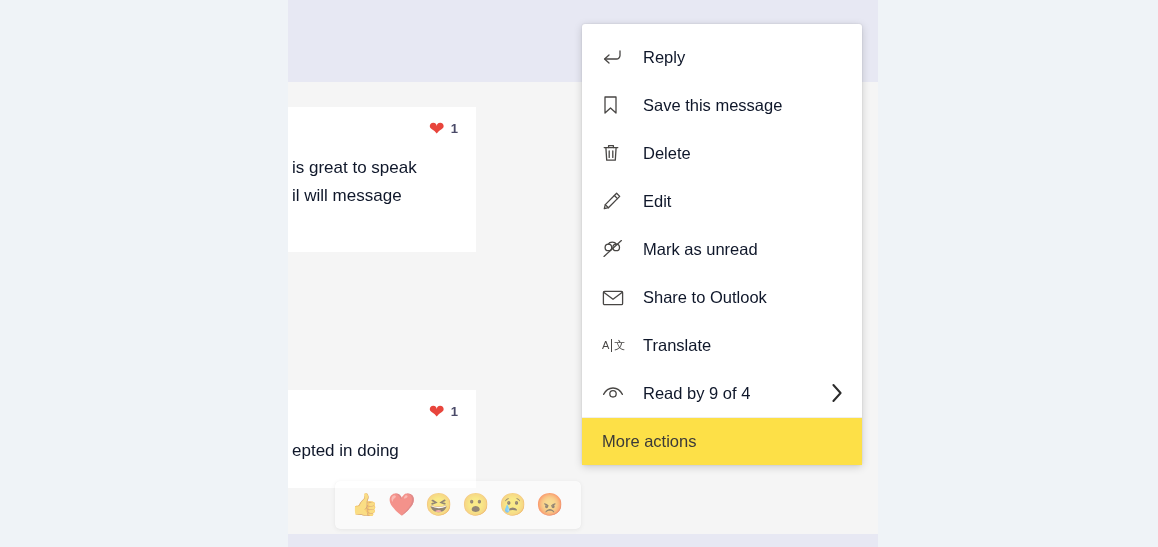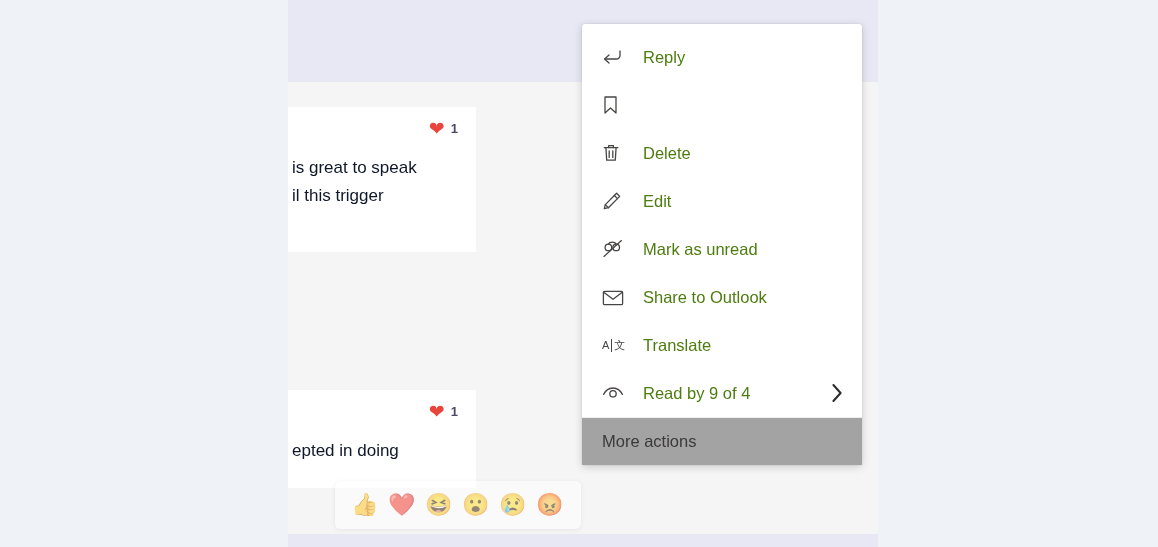--- a/index.html
+++ b/index.html
@@ -130,36 +130,36 @@
     min-width: 26px;
     height: 22px;
     display: flex;
     align-items: center;
     justify-content: flex-start;
     color: #484644;
   }
   .menu-icon svg { display: block; }
   .menu-label {
     font-size: 16.5px;
-    color: #4d7c0f;
+    color: #0f172a;
     margin-left: 15px;
     white-space: nowrap;
   }
   .menu-chevron {
     margin-left: auto;
     color: #2b2b2b;
     display: flex;
     align-items: center;
   }
   .menu-footer {
     height: 48px;
     display: flex;
     align-items: center;
     padding: 0 20px;
-    background: #a3a3a3;
+    background: #fde047;
     border-top: 1px solid #eeeeee;
     box-sizing: border-box;
     cursor: pointer;
   }
   .menu-footer-label {
     font-size: 16.5px;
     color: #3b3a39;
     white-space: nowrap;
   }
   .translate-icon-txt {
@@ -187,21 +187,21 @@
   <div class="content-col"></div>
   <div class="purple-band"></div>
   <div class="purple-band-bottom"></div>
 
   <div class="msg-bubble" style="left:288px; top:107px; width:188px; height:145px;">
     <div class="reaction-pill">
       <span class="heart-glyph">❤</span>
       <span class="reaction-count">1</span>
     </div>
     <div class="msg-text" style="top:48px; left:4px;">is great to speak</div>
-    <div class="msg-text" style="top:76px; left:4px;">il this trigger</div>
+    <div class="msg-text" style="top:76px; left:4px;">il will message</div>
   </div>
 
   <div class="msg-bubble" style="left:288px; top:390px; width:188px; height:98px;">
     <div class="reaction-pill">
       <span class="heart-glyph">❤</span>
       <span class="reaction-count">1</span>
     </div>
     <div class="msg-text" style="top:48px; left:4px;">epted in doing</div>
   </div>
 
@@ -225,20 +225,21 @@
       </span>
       <span class="menu-label">Reply</span>
     </div>
 
     <div class="menu-item">
       <span class="menu-icon">
         <svg width="17" height="20" viewBox="0 0 17 20" fill="none" stroke="#484644" stroke-width="1.3" stroke-linejoin="round">
           <path d="M3 2 h11 v16 l-5.5 -5 l-5.5 5 z"></path>
         </svg>
       </span>
+      <span class="menu-label">Save this message</span>
     </div>
 
     <div class="menu-item">
       <span class="menu-icon">
         <svg width="18" height="20" viewBox="0 0 18 20" fill="none" stroke="#484644" stroke-width="1.3" stroke-linejoin="round" stroke-linecap="round">
           <path d="M2.2 4.6 h13.6"></path>
           <path d="M6.6 4.6 V2.6 h4.8 v2"></path>
           <path d="M3.9 4.6 l0.8 12.6 h8.6 l0.8 -12.6"></path>
           <path d="M7.2 8 v6.4"></path>
           <path d="M10.8 8 v6.4"></path>

